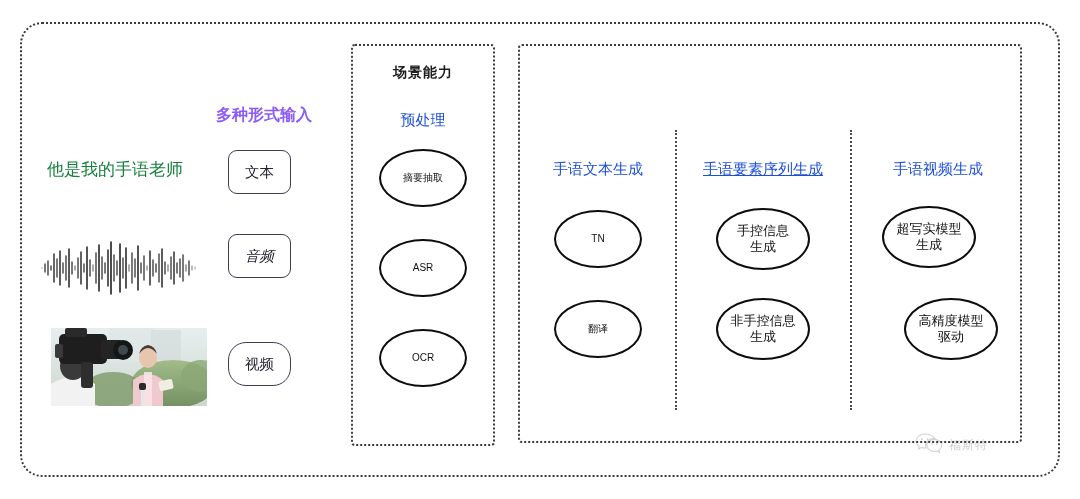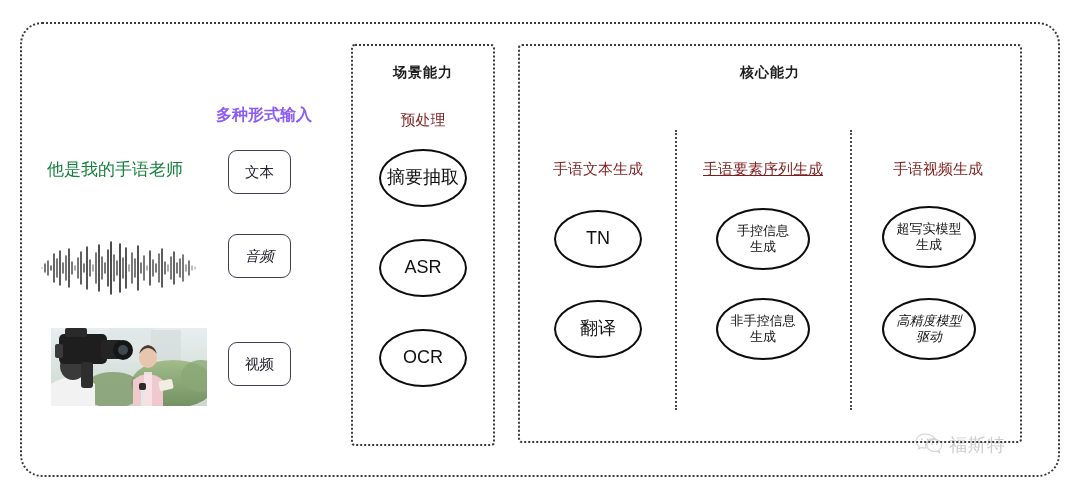--- a/index.html
+++ b/index.html
@@ -64,36 +64,36 @@
     height: 280px;
     border-left: 2px dotted #4a4a4a;
   }
   .col-divider.d1 { left: 155px; }
   .col-divider.d2 { left: 330px; }
 
   
   .group-label {
     position: absolute;
     font-size: 15px;
-    color: #7f1d1d;
+    color: #1d4ed8;
     white-space: nowrap;
     text-align: center;
   }
 
   
   .ellipse {
     position: absolute;
     box-sizing: border-box;
     border: 2.5px solid #0d0d0d;
     border-radius: 50%;
     display: flex;
     align-items: center;
     justify-content: center;
     text-align: center;
-    font-size: 18px;
+    font-size: 10px;
     line-height: 1.22;
     color: #101010;
     background: #ffffff;
     white-space: pre-line;
   }
   .ellipse.small { width: 88px; height: 58px; }
   .ellipse.wide  { width: 94px; height: 62px; font-size: 13px; }
 
   
   .input-heading {
@@ -122,21 +122,21 @@
     border-radius: 9px;
     background: #ffffff;
     display: flex;
     align-items: center;
     justify-content: center;
     font-size: 14.5px;
     color: #22222e;
   }
   .pill-text  { left: 228px; top: 150px; }
   .pill-audio { left: 228px; top: 234px; font-style: italic; }
-  .pill-video { left: 228px; top: 342px; }
+  .pill-video { left: 228px; top: 342px; border-radius: 18px; }
 
   
   .waveform {
     position: absolute;
     left: 40px;
     top: 239px;
     width: 160px;
     height: 58px;
   }
 
@@ -156,21 +156,21 @@
   .watermark {
     position: absolute;
     left: 915px;
     top: 432px;
     display: flex;
     align-items: center;
     gap: 6px;
     opacity: 0.30;
   }
   .watermark .wm-text {
-    font-size: 18px;
+    font-size: 12px;
     color: #5a5a5a;
     letter-spacing: 1px;
   }
 </style>
 </head>
 <body>
 
 <div id="stage">
 
   <div class="outer-frame"></div>
@@ -295,39 +295,38 @@
     <div class="group-label" style="left:0; right:0; top:65px;">预处理</div>
 
     <div class="ellipse small" style="left:26px; top:103px;">摘要抽取</div>
 
     <div class="ellipse small" style="left:26px; top:283px;">OCR</div>
 
     <div class="ellipse small" style="left:26px; top:193px;">ASR</div>
   </div>
 
   <div class="panel panel-core">
-    <div class="panel-title">核心能力</div>
 
     <div class="col-divider d1"></div>
     <div class="col-divider d2"></div>
 
     <div class="group-label" style="left:8px; width:140px; top:114px;">手语文本生成</div>
     <div class="ellipse small" style="left:34px; top:254px;">翻译</div>
     <div class="ellipse small" style="left:34px; top:164px;">TN</div>
 
     <div class="group-label" style="left:160px; width:166px; top:114px;text-decoration:underline;">手语要素序列生成</div>
     <div class="ellipse wide" style="left:196px; top:162px;">手控信息
 生成</div>
     <div class="ellipse wide" style="left:196px; top:252px;">非手控信息
 生成</div>
 
     <div class="group-label" style="left:338px; width:160px; top:114px;">手语视频生成</div>
     <div class="ellipse wide" style="left:362px; top:160px;">超写实模型
 生成</div>
-    <div class="ellipse wide" style="left:362px; top:252px;font-style:italic;">高精度模型
+    <div class="ellipse wide" style="left:384px; top:252px;">高精度模型
 驱动</div>
   </div>
 
   <div class="watermark">
     <span>
       <svg width="28" height="22" viewBox="0 0 28 22" xmlns="http://www.w3.org/2000/svg">
         <path d="M10 2C5 2 1 5.2 1 9.1c0 2.2 1.3 4.2 3.3 5.5L3.5 17l2.9-1.5c1.1.3 2.3.5 3.6.5.3 0 .6 0 .9-.03
                  -.3-.8-.4-1.6-.4-2.4 0-3.9 3.9-7 8.6-7 .3 0 .6 0 .9.04C18.3 4.2 14.6 2 10 2z" fill="none" stroke="#6b6b6b" stroke-width="1.1"></path>
         <circle cx="6.8" cy="7.3" r="1" fill="#6b6b6b"></circle>
         <circle cx="12.6" cy="7.3" r="1" fill="#6b6b6b"></circle>

